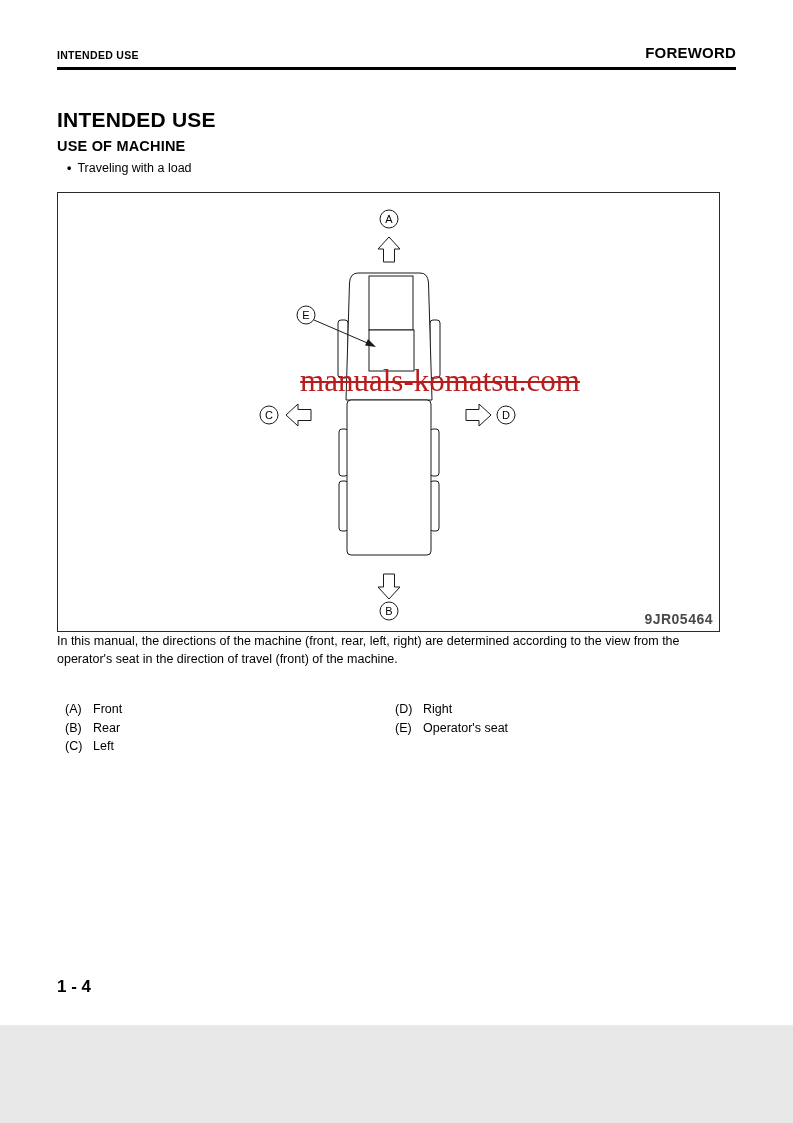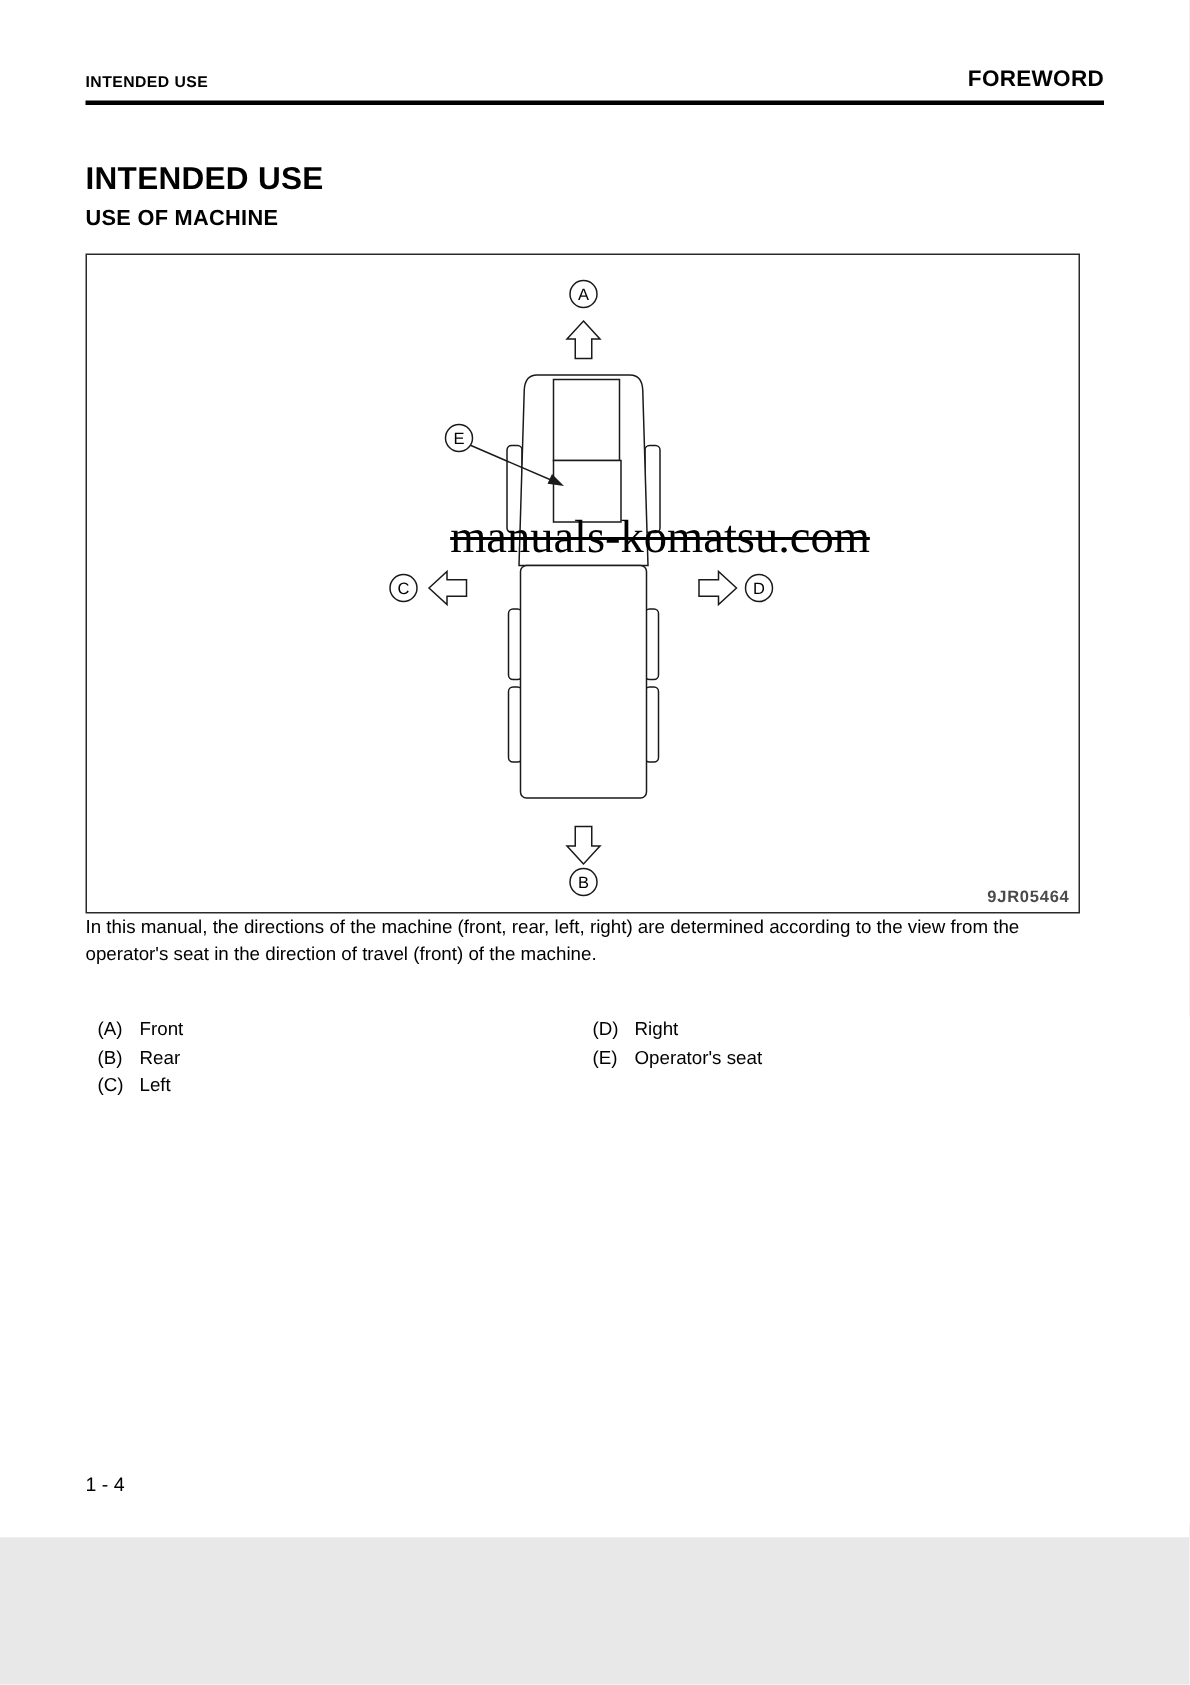--- a/index.html
+++ b/index.html
@@ -55,30 +55,30 @@
     background: #fff;
   }
   .figure-box svg { position: absolute; inset: 0; }
   .watermark {
     position: absolute;
     top: 170px;
     left: 382px;
     transform: translateX(-50%);
     font-family: "Liberation Serif", serif;
     font-size: 31px;
-    color: #000000;
+    color: #b91c1c;
     white-space: nowrap;
     text-decoration: line-through;
     text-decoration-thickness: 2px;
   }
   .figure-code {
     position: absolute;
     right: 6px;
     bottom: 4px;
-    font-size: 11px;
+    font-size: 14px;
     font-weight: bold;
     color: #4a4a4a;
     letter-spacing: 0.5px;
   }
 
   .caption-text {
     width: 663px;
     font-size: 12.5px;
     line-height: 1.45;
   }
@@ -92,40 +92,44 @@
   }
   .legend .col { display: flex; flex-direction: column; }
   .legend .col1 { width: 330px; }
   .legend .row { display: flex; line-height: 18.5px; }
   .legend .key { width: 28px; }
 
   .page-number {
     position: absolute;
     left: 57px;
     bottom: 28px;
-    font-size: 13px;
+    font-size: 17px;
+    font-weight: bold;
   }
 
   .diagram-line { stroke: #1a1a1a; stroke-width: 1; fill: #ffffff; }
   .diagram-label { font-family: "Liberation Sans", sans-serif; font-size: 11px; fill: #000; }
 </style>
 </head>
 <body>
 
 <div class="page">
   <div class="content">
 
     <div class="running-header">
       <span class="left">INTENDED USE</span>
       <span class="right">FOREWORD</span>
     </div>
 
     <h1 class="page-title" style="margin-bottom:0;">INTENDED USE</h1>
 
     <div class="section-heading sec-use">USE OF MACHINE</div>
+    <div class="bullet-line">
+      <span class="marker">•</span><span>Traveling with a load</span>
+    </div>
 
 
     <div class="figure-box">
       <svg width="663" height="440" viewBox="0 0 663 440">
 
         <path class="diagram-line" d="M331 44 L342 56 L336.5 56 L336.5 69 L325.5 69 L325.5 56 L320 56 Z"></path>
 
         <path class="diagram-line" d="M331 406 L320 394 L325.5 394 L325.5 381 L336.5 381 L336.5 394 L342 394 Z"></path>
 
         <path class="diagram-line" d="M228 222 L240 211 L240 216.5 L253 216.5 L253 227.5 L240 227.5 L240 233 Z"></path>

